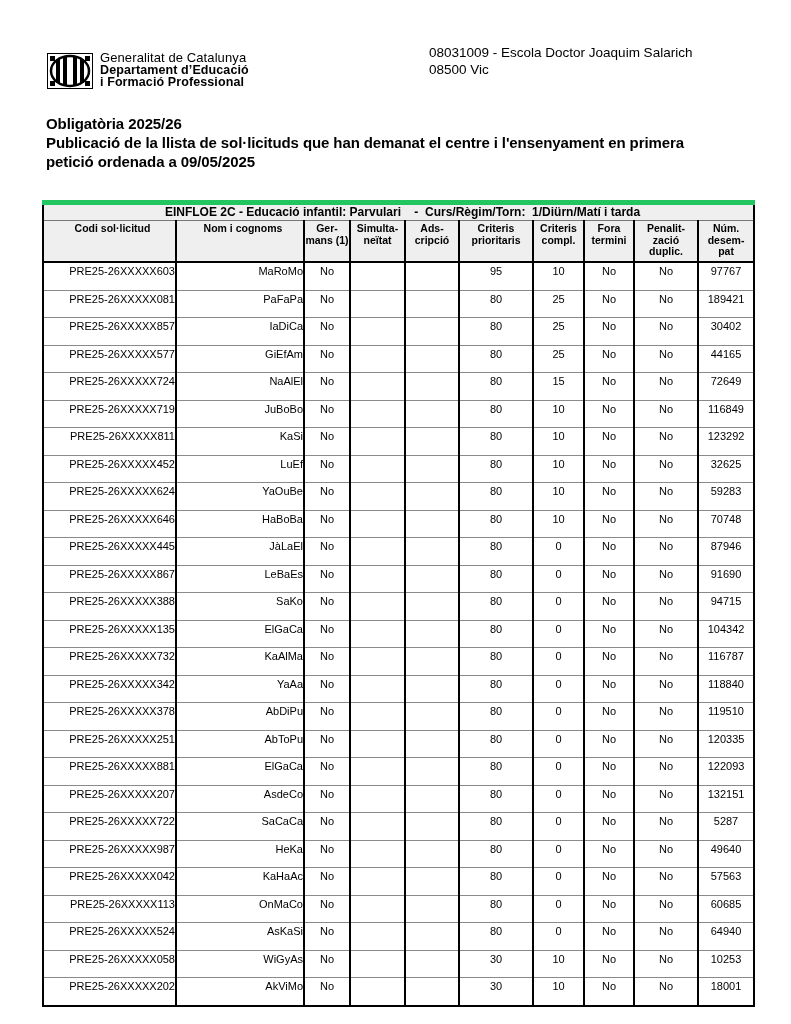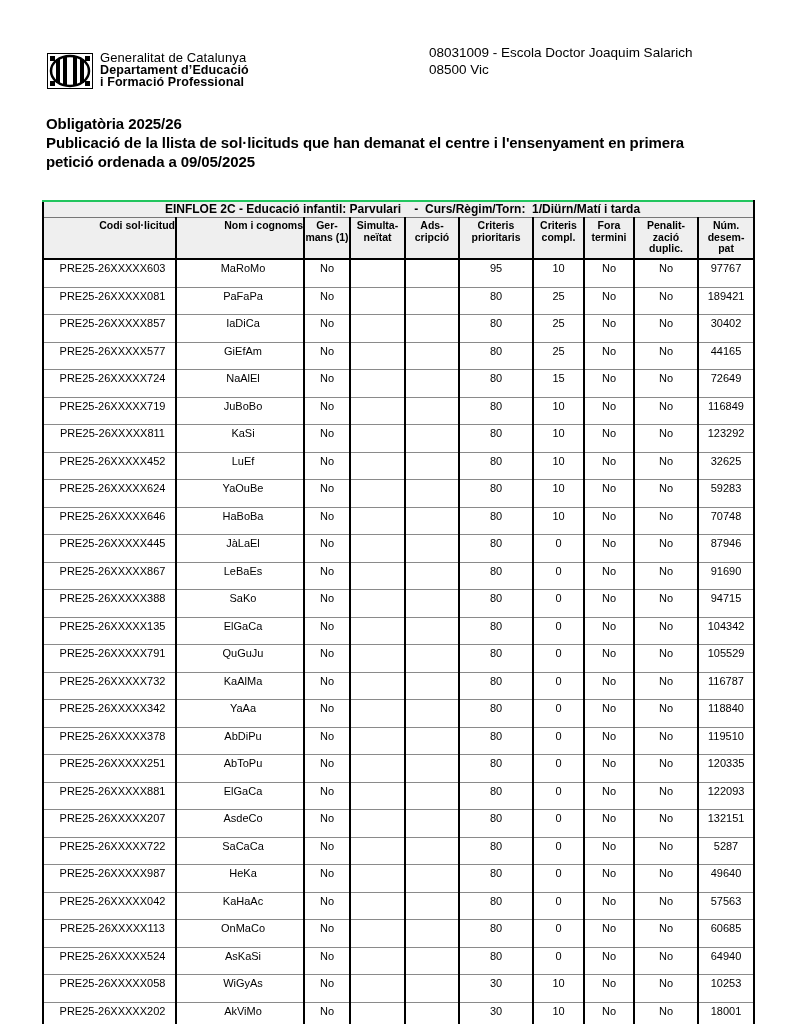--- a/index.html
+++ b/index.html
@@ -5,25 +5,25 @@
   html, body { margin: 0; padding: 0; background: #ffffff; }
   body { width: 791px; height: 1024px; position: relative; font-family: "Liberation Sans", sans-serif; color: #000; overflow: hidden; }
   .logo { position: absolute; left: 47px; top: 53px; width: 46px; height: 36px; }
   .logo-text { position: absolute; left: 100px; top: 52px; line-height: 12px; }
   .logo-text .l1 { font-size: 13px; font-weight: normal; letter-spacing: 0.1px; }
   .logo-text .l2, .logo-text .l3 { font-size: 12.5px; font-weight: bold; letter-spacing: 0.1px; }
   .school { position: absolute; left: 429px; top: 45px; font-size: 13.5px; line-height: 16.5px; }
   .titles { position: absolute; left: 46px; top: 114px; font-weight: bold; font-size: 15px; line-height: 19px; width: 720px; letter-spacing: -0.1px; }
   table { position: absolute; left: 42px; top: 200px; border-collapse: collapse; table-layout: fixed; width: 711px; font-size: 11px; }
   table td, table th { padding: 0; }
-  .title-row th { height: 15px; background: #efefef; border-left: 2px solid #000; border-right: 2px solid #000; border-top: 2px solid #22c55e; font-size: 12px; font-weight: bold; text-align: center; line-height: 15px; padding-left: 8px; }
+  .title-row th { height: 15px; background: #efefef; border-left: 2px solid #000; border-right: 2px solid #000; border-top: 5px solid #22c55e; font-size: 12px; font-weight: bold; text-align: center; line-height: 15px; padding-left: 8px; }
   .head-row th { background: #efefef; border-left: 2px solid #000; border-right: 2px solid #000; border-top: 1px solid #777; border-bottom: 2px solid #000; font-weight: bold; font-size: 10.5px; line-height: 11.5px; vertical-align: top; text-align: center; height: 38px; padding-top: 2px; }
-  .head-row th.left { text-align: right; padding-left: 6px; }
+  .head-row th.left { text-align: center; padding-left: 6px; }
   tbody td { height: 24.5px; border-left: 2px solid #000; border-right: 2px solid #000; border-bottom: 1px solid #8a8a8a; vertical-align: top; text-align: center; padding-top: 2px; font-size: 11px; line-height: 12px; }
-  tbody td.left { text-align: center; padding-left: 6px; }
+  tbody td.left { text-align: right; padding-left: 6px; }
   tbody tr:last-child td { border-bottom: 2px solid #000; }
 </style>
 </head>
 <body>
 
 <svg class="logo" viewBox="0 0 46 36">
   <rect x="0.5" y="0.5" width="45" height="35" fill="#fff" stroke="#000" stroke-width="1"></rect>
   <path d="M3 3 L8 3 L8 8 L3 8 Z M38 3 L43 3 L43 8 L38 8 Z M3 28 L8 28 L8 33 L3 33 Z M38 28 L43 28 L43 33 L38 33 Z" fill="#000"></path>
   <ellipse cx="23" cy="18" rx="19" ry="15" fill="#fff" stroke="#000" stroke-width="2.5"></ellipse>
   <rect x="9" y="6" width="4" height="24" fill="#000"></rect>
@@ -242,32 +242,20 @@
         <td>No</td>
         <td></td>
         <td></td>
         <td>80</td>
         <td>0</td>
         <td>No</td>
         <td>No</td>
         <td>104342</td>
       </tr>
       <tr>
-        <td class="left">PRE25-26XXXXX791</td>
-        <td class="left">QuGuJu</td>
-        <td>No</td>
-        <td></td>
-        <td></td>
-        <td>80</td>
-        <td>0</td>
-        <td>No</td>
-        <td>No</td>
-        <td>105529</td>
-      </tr>
-      <tr>
         <td class="left">PRE25-26XXXXX732</td>
         <td class="left">KaAlMa</td>
         <td>No</td>
         <td></td>
         <td></td>
         <td>80</td>
         <td>0</td>
         <td>No</td>
         <td>No</td>
         <td>116787</td>

